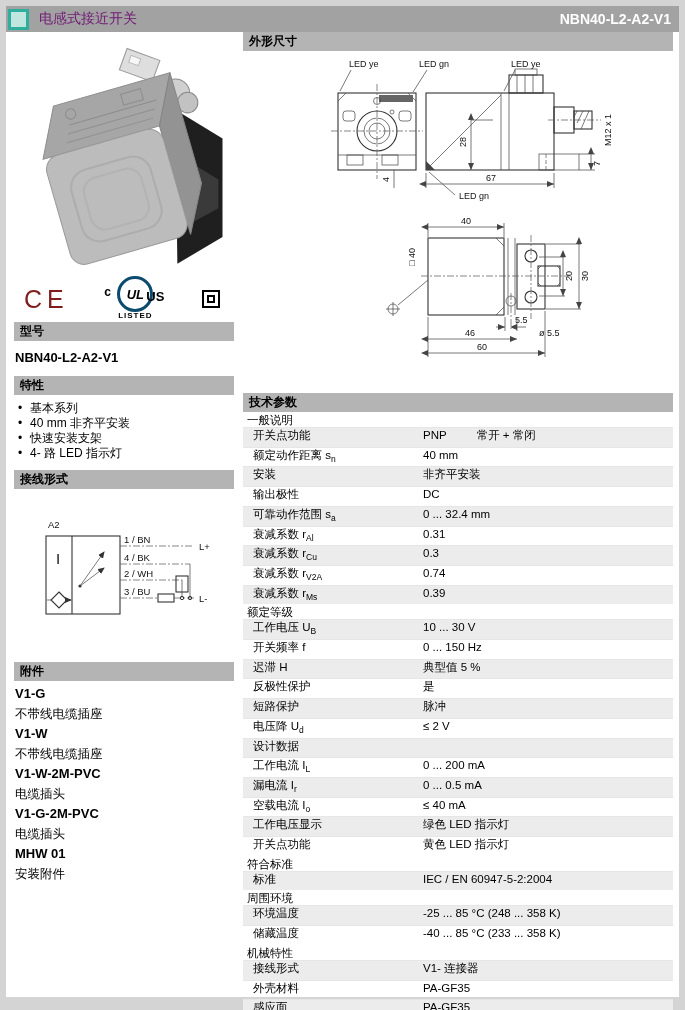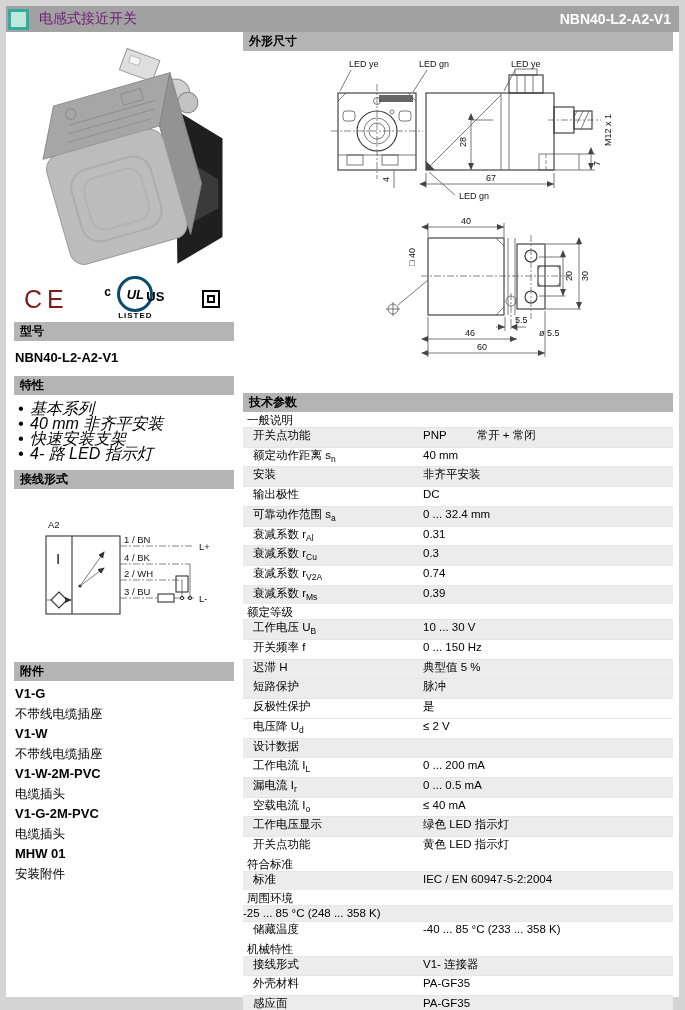--- a/index.html
+++ b/index.html
@@ -26,21 +26,21 @@
   .ul-wrap{position:relative;width:78px;height:46px;}
   .ul-circle{width:30px;height:30px;border:3px solid #0c4a6e;border-radius:50%;margin:0 auto;display:flex;align-items:center;justify-content:center;font-weight:bold;font-style:italic;font-size:13px;}
   .ul-c{position:absolute;left:8px;top:9px;font-weight:bold;font-size:12px;}
   .ul-us{position:absolute;right:10px;top:13px;font-weight:bold;font-size:13px;}
   .ul-listed{text-align:center;font-size:8px;font-weight:bold;letter-spacing:1px;margin-top:-1px;}
   .sq-mark{width:18px;height:18px;box-sizing:border-box;border:2px solid #000;display:flex;align-items:center;justify-content:center;}
   .sq-mark-inner{width:8px;height:8px;box-sizing:border-box;border:2px solid #000;}
 
   .model-value{font-weight:bold;font-size:13px;padding:9px 0 11px 1px;}
   .feat-list{list-style:none;margin:6px 0 9px 0;padding:0 0 0 2px;}
-  .feat{font-size:16px;line-height:15px;padding-left:14px;position:relative;font-style:italic;}
+  .feat{font-size:12px;line-height:15px;padding-left:14px;position:relative;}
   .feat::before{content:"•";position:absolute;left:2px;top:0;}
   .wiring-block{height:148px;}
   .wiring-block svg{display:block;margin:25px 0 0 18px;}
   .acc{margin:0;}
   .acc-name{font-weight:bold;font-size:13px;line-height:20px;padding-left:1px;}
   .acc-desc{font-size:12.5px;line-height:20px;padding-left:1px;}
   .acc-list{margin-top:3px;}
 
   
   .col-right .sec-bar{margin-top:0;}
@@ -361,29 +361,29 @@
     <div class="t-value"><span class="val-main">10 ... 30 V</span><span class="val-extra"></span></div>
   </div>
             <div class="t-row">
     <div class="t-label"><span class="lab-main">开关频率 f</span><sub class="lab-sub"></sub></div>
     <div class="t-value"><span class="val-main">0 ... 150 Hz</span><span class="val-extra"></span></div>
   </div>
             <div class="t-row stripe">
     <div class="t-label"><span class="lab-main">迟滞 H</span><sub class="lab-sub"></sub></div>
     <div class="t-value"><span class="val-main">典型值 5 %</span><span class="val-extra"></span></div>
   </div>
+            <div class="t-row">
+    <div class="t-label"><span class="lab-main">反极性保护</span><sub class="lab-sub"></sub></div>
+    <div class="t-value"><span class="val-main">是</span><span class="val-extra"></span></div>
+  </div>
             <div class="t-row stripe">
     <div class="t-label"><span class="lab-main">短路保护</span><sub class="lab-sub"></sub></div>
     <div class="t-value"><span class="val-main">脉冲</span><span class="val-extra"></span></div>
   </div>
             <div class="t-row">
-    <div class="t-label"><span class="lab-main">反极性保护</span><sub class="lab-sub"></sub></div>
-    <div class="t-value"><span class="val-main">是</span><span class="val-extra"></span></div>
-  </div>
-            <div class="t-row">
     <div class="t-label"><span class="lab-main">电压降  U</span><sub class="lab-sub">d</sub></div>
     <div class="t-value"><span class="val-main">≤ 2 V</span><span class="val-extra"></span></div>
   </div>
             <div class="t-row stripe">
     <div class="t-label"><span class="lab-main">设计数据</span><sub class="lab-sub"></sub></div>
     <div class="t-value"><span class="val-main"></span><span class="val-extra"></span></div>
   </div>
             <div class="t-row">
     <div class="t-label"><span class="lab-main">工作电流  I</span><sub class="lab-sub">L</sub></div>
     <div class="t-value"><span class="val-main">0 ... 200 mA</span><span class="val-extra"></span></div>
@@ -404,20 +404,21 @@
     <div class="t-label"><span class="lab-main">开关点功能</span><sub class="lab-sub"></sub></div>
     <div class="t-value"><span class="val-main">黄色 LED 指示灯</span><span class="val-extra"></span></div>
   </div>
             <div class="t-sec">符合标准</div>
             <div class="t-row stripe">
     <div class="t-label"><span class="lab-main">标准</span><sub class="lab-sub"></sub></div>
     <div class="t-value"><span class="val-main">IEC / EN 60947-5-2:2004</span><span class="val-extra"></span></div>
   </div>
             <div class="t-sec">周围环境</div>
             <div class="t-row stripe">
+    <div class="t-label"><span class="lab-main">环境温度</span><sub class="lab-sub"></sub></div>
     <div class="t-value"><span class="val-main">-25 ... 85 °C (248 ... 358 K)</span><span class="val-extra"></span></div>
   </div>
             <div class="t-row">
     <div class="t-label"><span class="lab-main">储藏温度</span><sub class="lab-sub"></sub></div>
     <div class="t-value"><span class="val-main">-40 ... 85 °C (233 ... 358 K)</span><span class="val-extra"></span></div>
   </div>
             <div class="t-sec">机械特性</div>
             <div class="t-row stripe">
     <div class="t-label"><span class="lab-main">接线形式</span><sub class="lab-sub"></sub></div>
     <div class="t-value"><span class="val-main">V1- 连接器</span><span class="val-extra"></span></div>

